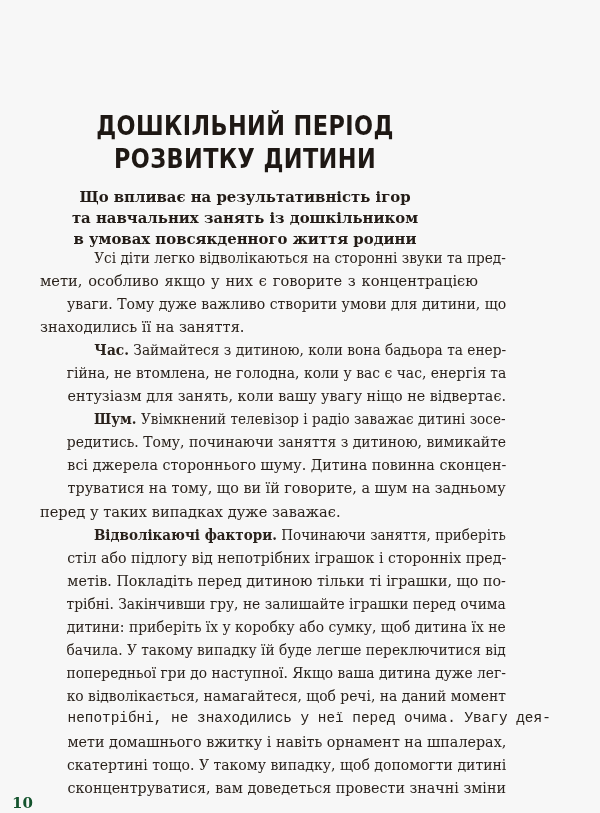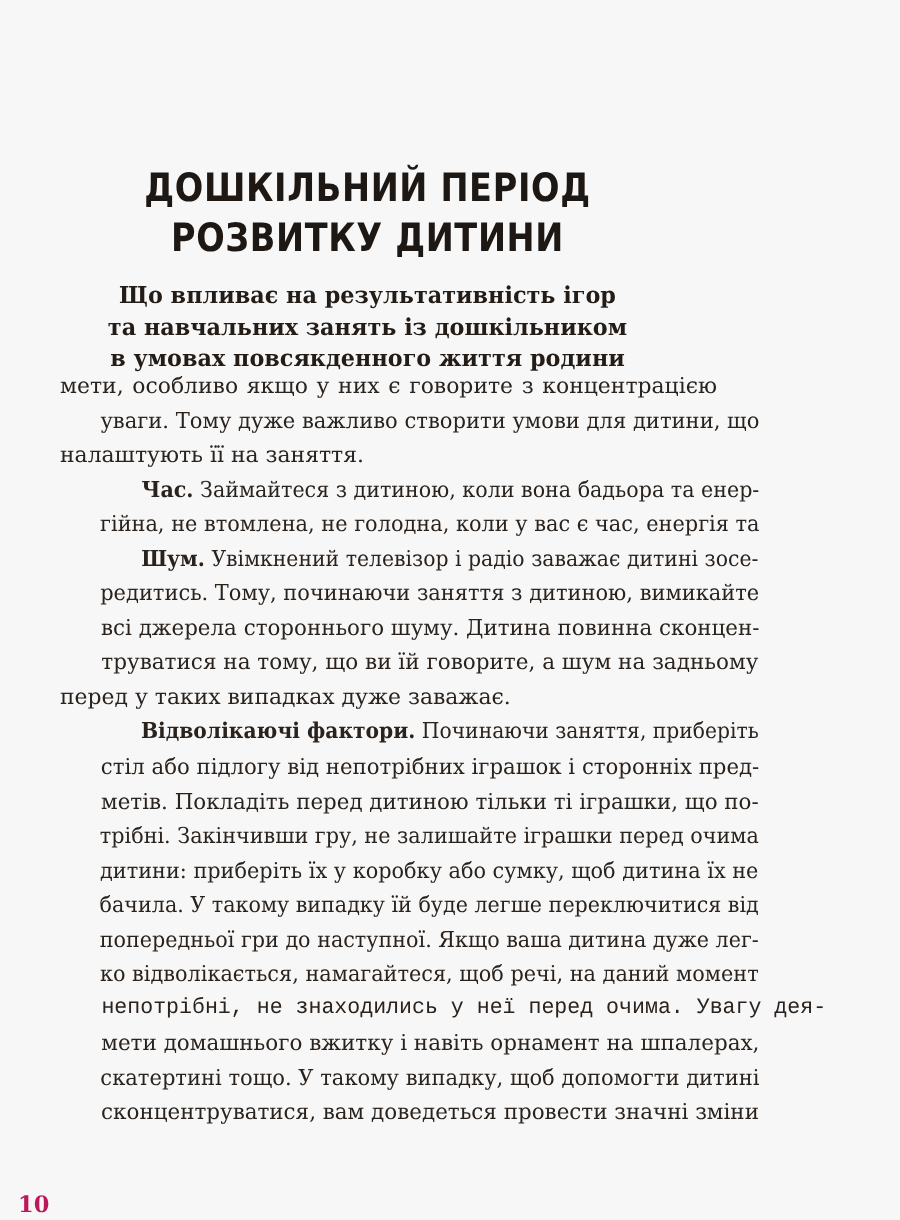--- a/index.html
+++ b/index.html
@@ -89,21 +89,21 @@
     padding-left: 28px;
   }
   .page-number {
     position: absolute;
     left: 12px;
     top: 795px;
     font-family: "DejaVu Serif", serif;
     font-weight: bold;
     font-size: 15px;
     line-height: 16px;
-    color: #be185d;
+    color: #14532d;
   }
   .squeeze {
     display: inline-block;
     transform-origin: 0 0;
   }
 </style>
 </head>
 <body>
 
 <div class="page">
@@ -115,28 +115,30 @@
 
   <div class="section-heading">
     <div>Що впливає на результативність ігор</div>
     <div>та навчальних занять із дошкільником</div>
     <div>в умовах повсякденного життя родини</div>
   </div>
 
   <div class="body-text">
 
     <div class="para">
+      <span class="line first" style="text-align-last: left;"><span class="squeeze" style="transform: scaleX(0.935897); width: 468px;">Усі діти легко відволікаються на сторонні звуки та пред-</span></span>
       <span class="line">мети, особливо якщо у них є говорите з концентрацією</span>
       <span class="line" style="text-align-last: left;"><span class="squeeze" style="transform: scaleX(0.96281); width: 484px;">уваги. Тому дуже важливо створити умови для дитини, що</span></span>
-      <span class="line last">налаштують її на заняття.</span>
+      <span class="line last">знаходились її на заняття.</span>
     </div>
 
     <div class="para">
       <span class="line first" style="text-align-last: left;"><span class="squeeze" style="transform: scaleX(0.941935); width: 465px;"><b class="lead">Час.</b><span> Займайтеся з дитиною, коли вона бадьора та енер-</span></span></span>
       <span class="line" style="text-align-last: left;"><span class="squeeze" style="transform: scaleX(0.952965); width: 489px;">гійна, не втомлена, не голодна, коли у вас є час, енергія та</span></span>
+      <span class="line last" style="text-align-last: left;"><span class="squeeze" style="transform: scaleX(0.981053); width: 475px;">ентузіазм для занять, коли вашу увагу ніщо не відвертає.</span></span>
     </div>
 
     <div class="para">
       <span class="line first" style="text-align-last: left;"><span class="squeeze" style="transform: scaleX(0.931915); width: 470px;"><b class="lead">Шум.</b><span> Увімкнений телевізор і радіо заважає дитині зосе-</span></span></span>
       <span class="line" style="text-align-last: left;"><span class="squeeze" style="transform: scaleX(0.956879); width: 487px;">редитись. Тому, починаючи заняття з дитиною, вимикайте</span></span>
       <span class="line" style="text-align-last: left;"><span class="squeeze" style="transform: scaleX(0.976939); width: 477px;">всі джерела стороннього шуму. Дитина повинна сконцен-</span></span>
       <span class="line" style="text-align-last: left;"><span class="squeeze" style="transform: scaleX(0.983122); width: 474px;">труватися на тому, що ви їй говорите, а шум на задньому</span></span>
       <span class="line last">перед у таких випадках дуже заважає.</span>
     </div>
 

